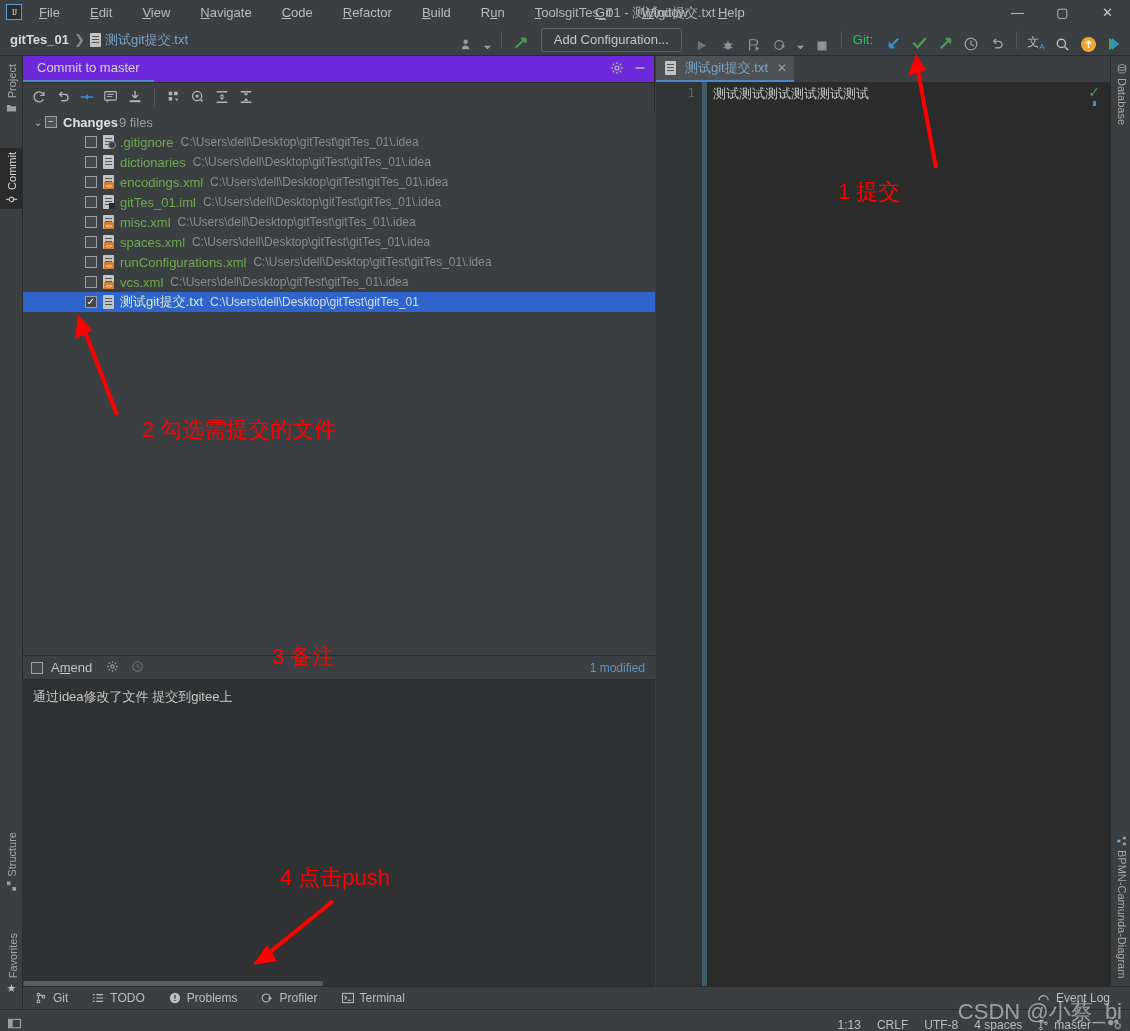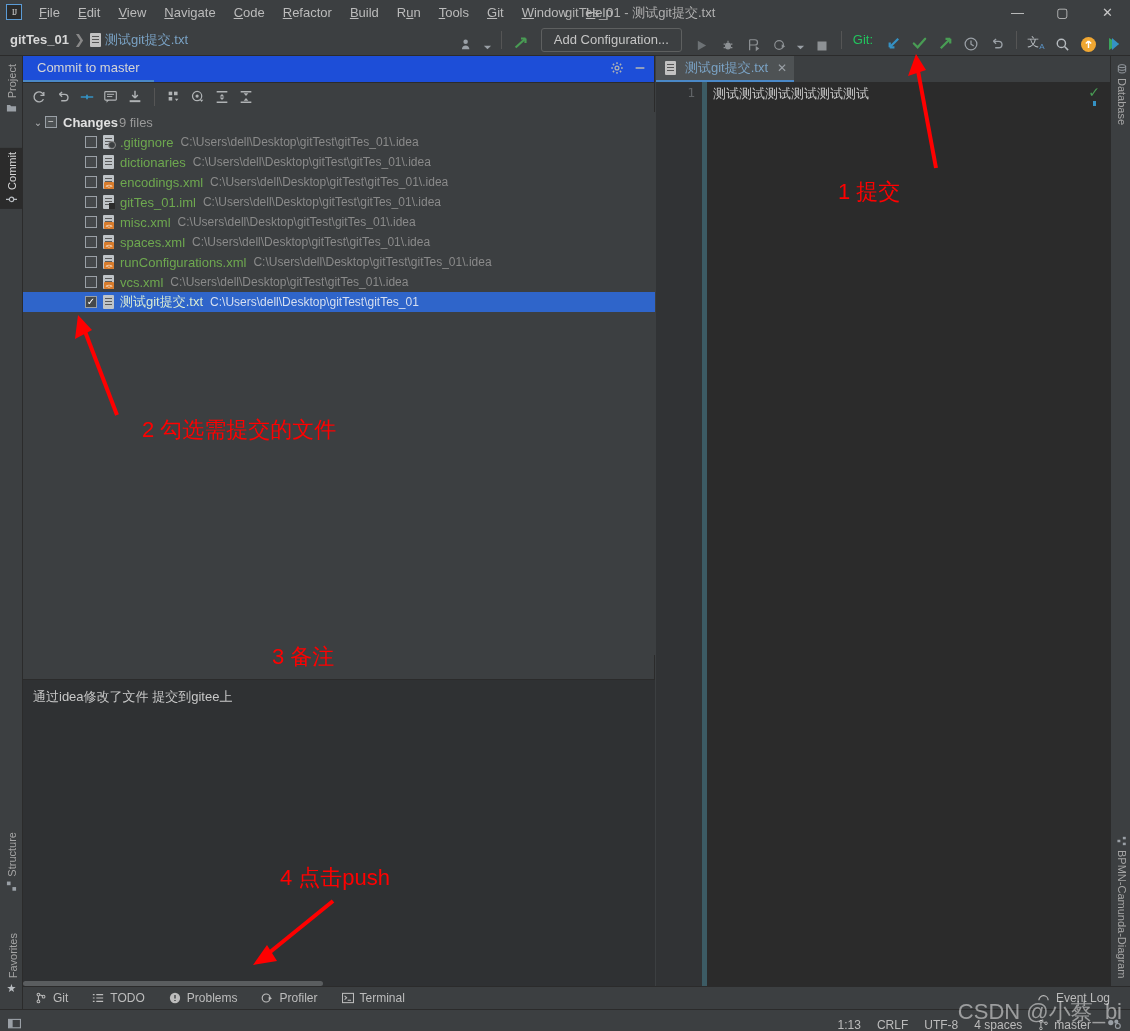--- a/index.html
+++ b/index.html
@@ -17,21 +17,21 @@
     position: absolute; left:0; top:0; width:1130px; height:24px;
     background:#3c3f41; display:flex; align-items:center;
   }
   .ij-logo {
     width:16px; height:16px; margin-left:6px; margin-right:8px;
     border:1px solid #5b9bd5; background:#2b2b2b;
     display:flex; align-items:center; justify-content:center;
     font-size:9px; color:#d0d0d0; font-weight:normal; letter-spacing:-1px;
     font-family:"Liberation Serif", serif;
   }
-  .menubar { display:flex; align-items:center; gap:0px; }
+  .menubar { display:flex; align-items:center; gap:12px; }
   .menu-item {
     font-size:13px; color:#bbbbbb; padding:3px 9px; cursor:default;
     white-space:nowrap;
   }
   .menu-item .acc { text-decoration: underline; }
   .title-text {
     position:absolute; left:565px; top:4px;
     font-size:13px; color:#b0b0b0; white-space:nowrap;
   }
   .win-ctrls { position:absolute; right:0; top:0; height:24px; display:flex; }
@@ -91,21 +91,21 @@
   }
   .vtab.active { background:#2b2b2b; color:#d8d8d8; }
   .vtab.flip { transform: rotate(180deg); }
 
   
   .commit-panel {
     position:absolute; left:23px; top:56px; width:632px; height:930px;
     background:#3c3f41; border-right:1px solid #2b2b2b;
   }
   .cp-header {
-    height:27px; background:#1d4ed8; display:flex; align-items:flex-end;
+    height:27px; background:#6d28d9; display:flex; align-items:flex-end;
     border-bottom:1px solid #2b2b2b; position:relative;
   }
   .cp-tab {
     font-size:13px; color:#d5d5d5; padding:4px 14px 5px 14px;
     border-bottom:2px solid #4a88c7;
   }
   .cp-hdr-btns { margin-left:auto; display:flex; align-items:center; padding:0 7px 3px 0; gap:9px; }
   .cp-toolbar {
     height:28px; display:flex; align-items:center; gap:2px; padding-left:5px;
     background:#3c3f41;
@@ -625,20 +625,39 @@
         <span class="cb on">✓</span>
         <span class="fic">
             <span class="sheet"></span>
             <span class="lines"></span>
           </span>
         <span class="fname">测试git提交.txt</span>
         <span class="fpath">C:\Users\dell\Desktop\gitTest\gitTes_01</span>
       </div>
     </div>
 
+    <div class="amend-bar">
+      <span class="cb"></span>
+      <span class="amend-lbl">A<u>m</u>end</span>
+      <span style="margin-left:14px">
+        <svg width="13" height="13" viewBox="0 0 16 16">
+            <circle cx="8" cy="8" r="2.1" stroke="#9aa0a6" stroke-width="1.3" fill="none"></circle>
+            <g stroke="#9aa0a6" stroke-width="1.6">
+              <path d="M8 1.6 v1.8 M8 12.6 v1.8 M1.6 8 h1.8 M12.6 8 h1.8 M3.4 3.4 l1.3 1.3 M11.3 11.3 l1.3 1.3 M12.6 3.4 l-1.3 1.3 M4.7 11.3 l-1.3 1.3"></path>
+            </g>
+          </svg>
+      </span>
+      <span style="margin-left:12px">
+        <svg width="13" height="13" viewBox="0 0 16 16">
+            <circle cx="8" cy="8" r="5.8" stroke="#6d7275" stroke-width="1.3" fill="none"></circle>
+            <path d="M8 4.6 v3.6 l2.5 1.5" stroke="#6d7275" stroke-width="1.3" fill="none"></path>
+          </svg>
+      </span>
+      <span class="modified-txt">1 modified</span>
+    </div>
 
     <div class="msg-box">
       <div class="msg-text"><span>通过idea修改了文件 提交到gitee上</span></div>
     </div>
 
     <div class="btn-row">
       <div class="btn btn-primary">Comm<u>i</u>t</div>
       <div class="btn btn-default">Commit and <u>P</u>ush...</div>
     </div>
   </div>

